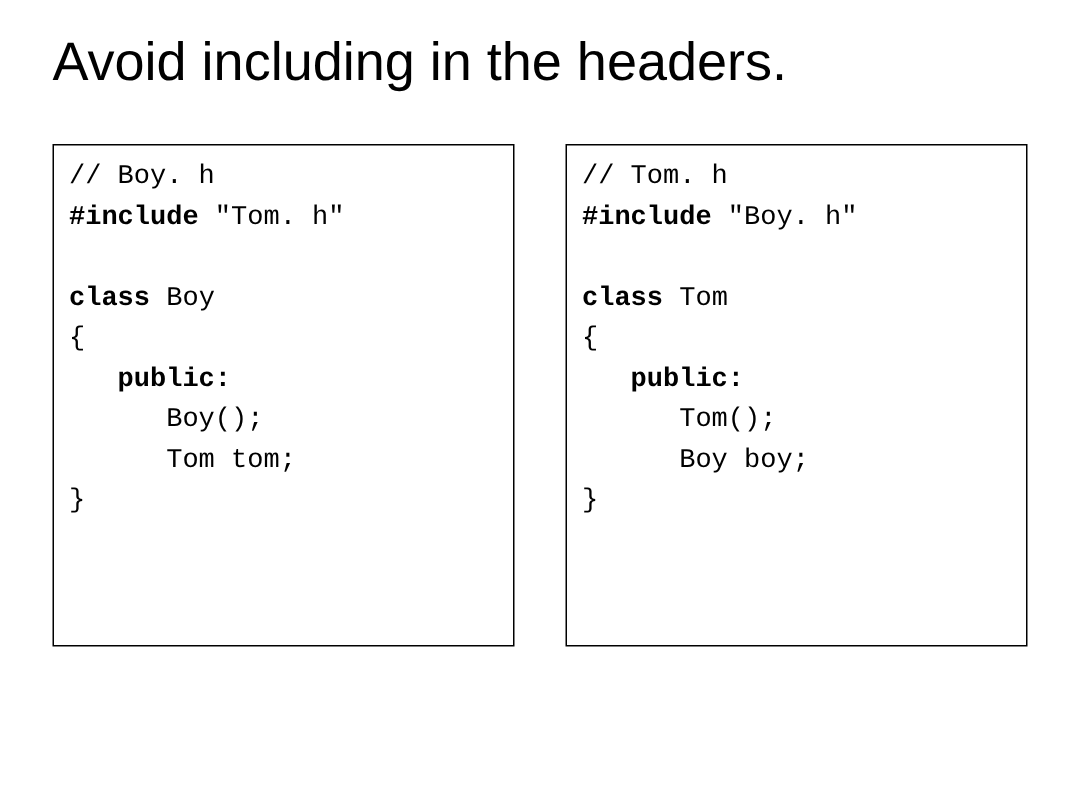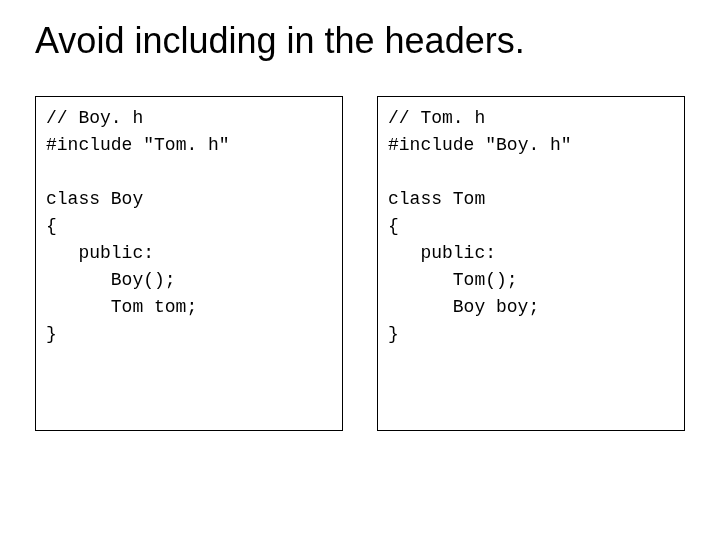--- a/index.html
+++ b/index.html
@@ -30,21 +30,21 @@
     flex: 1;
     border: 1px solid #000000;
     padding: 8px 10px 10px 10px;
     height: 335px;
     font-family: "Courier New", Courier, monospace;
     font-size: 18px;
     line-height: 1.5;
     color: #000000;
     white-space: pre;
   }
-  .kw { font-weight: normal; }
+  .kw { font-weight: bold; }
 </style>
 </head>
 <body>
 
 <div class="slide">
   <h1 class="title">Avoid including in the headers.</h1>
   <div class="columns">
     <div class="codebox"><span>// Boy. h</span>
 <span class="kw">#include</span><span> "Tom. h"</span>
 <span></span>

